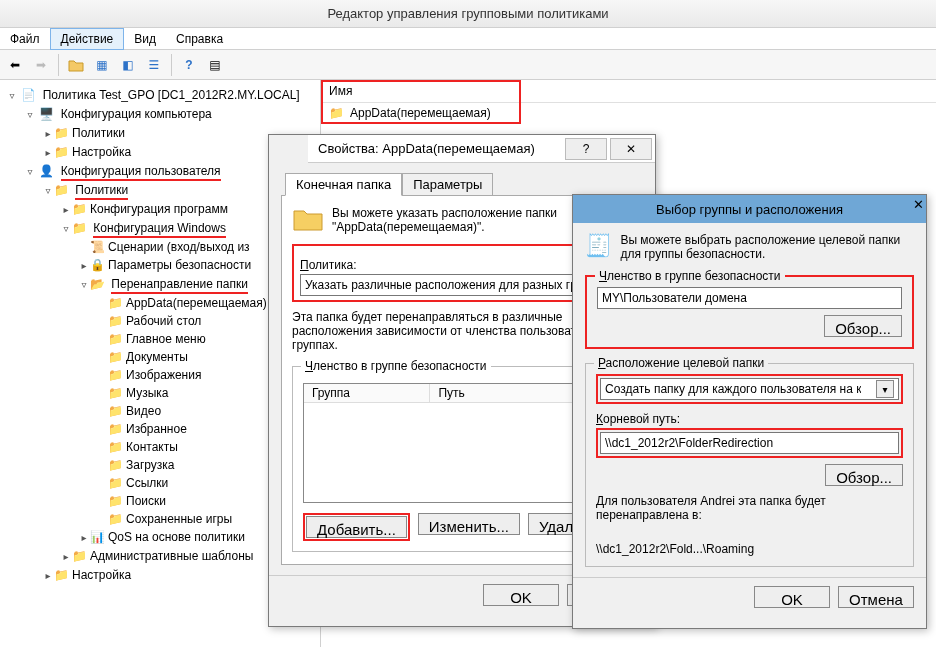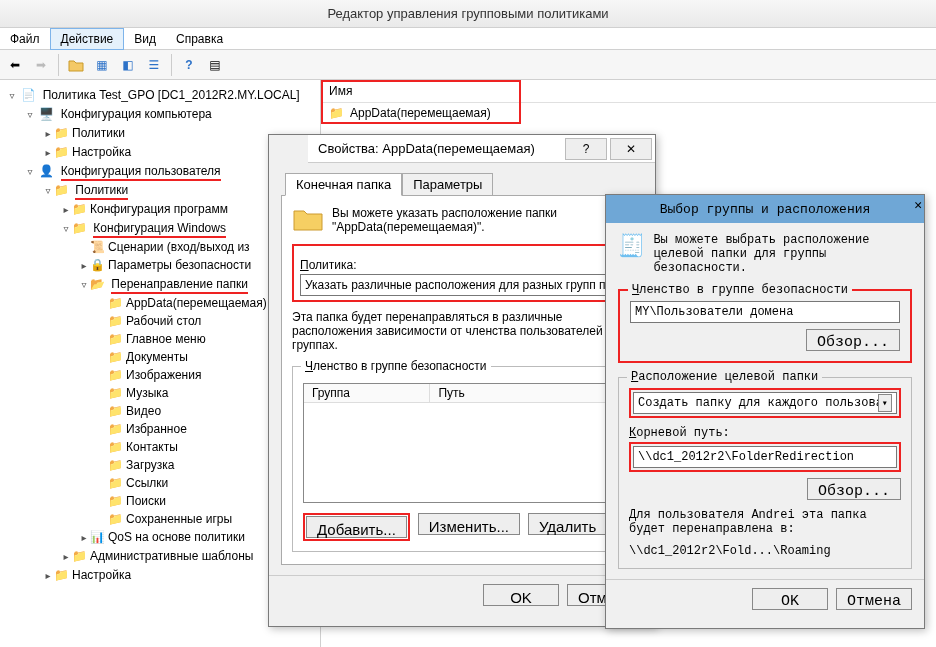--- a/index.html
+++ b/index.html
@@ -356,21 +356,21 @@
           </div>
         </div>
       </div>
     </div>
     <div class="dlg-buttons">
       <button class="btn">OK</button>
       <button class="btn">Отмена</button>
     </div>
   </div>
 
-  <div class="dialog" style="left:605px; top:114px; width:320px; height:435px;font-family:Liberation Mono, monospace;">
+  <div class="dialog" style="left:572px; top:114px; width:355px; height:435px;">
     <div class="dlg-blue-title">
       <span>Выбор группы и расположения</span>
       <div class="wbtn close-red" style="position:absolute; right:2px; top:2px;">✕</div>
     </div>
     <div class="dlg-body" style="background:#f0f0f0;">
       <div style="display:flex; gap:8px;">
         <span style="font-size:22px;">🧾</span>
         <div class="small-note">Вы можете выбрать расположение целевой папки для группы безопасности.</div>
       </div>
 
@@ -391,21 +391,21 @@
           </div>
         </div>
         <span class="field-label"><span class="u">К</span>орневой путь:</span>
         <div style="border:2px solid #ee2222; padding:2px;">
           <input class="text-input" value="\\dc1_2012r2\FolderRedirection" style="">
         </div>
         <div style="text-align:right; margin-top:6px;">
           <button class="btn">Обзор...</button>
         </div>
         <div class="small-note" style="margin-top:8px;">Для пользователя Andrei эта папка будет перенаправлена в:</div>
-        <div class="small-note" style="margin-top:8px;">\\dc1_2012r2\Fold...\Roaming</div>
+        <div class="small-note" style="margin-top:20px;">\\dc1_2012r2\Fold...\Roaming</div>
       </div>
     </div>
     <div class="dlg-buttons">
       <button class="btn">OK</button>
       <button class="btn">Отмена</button>
     </div>
   </div>
 
 </div>
 

